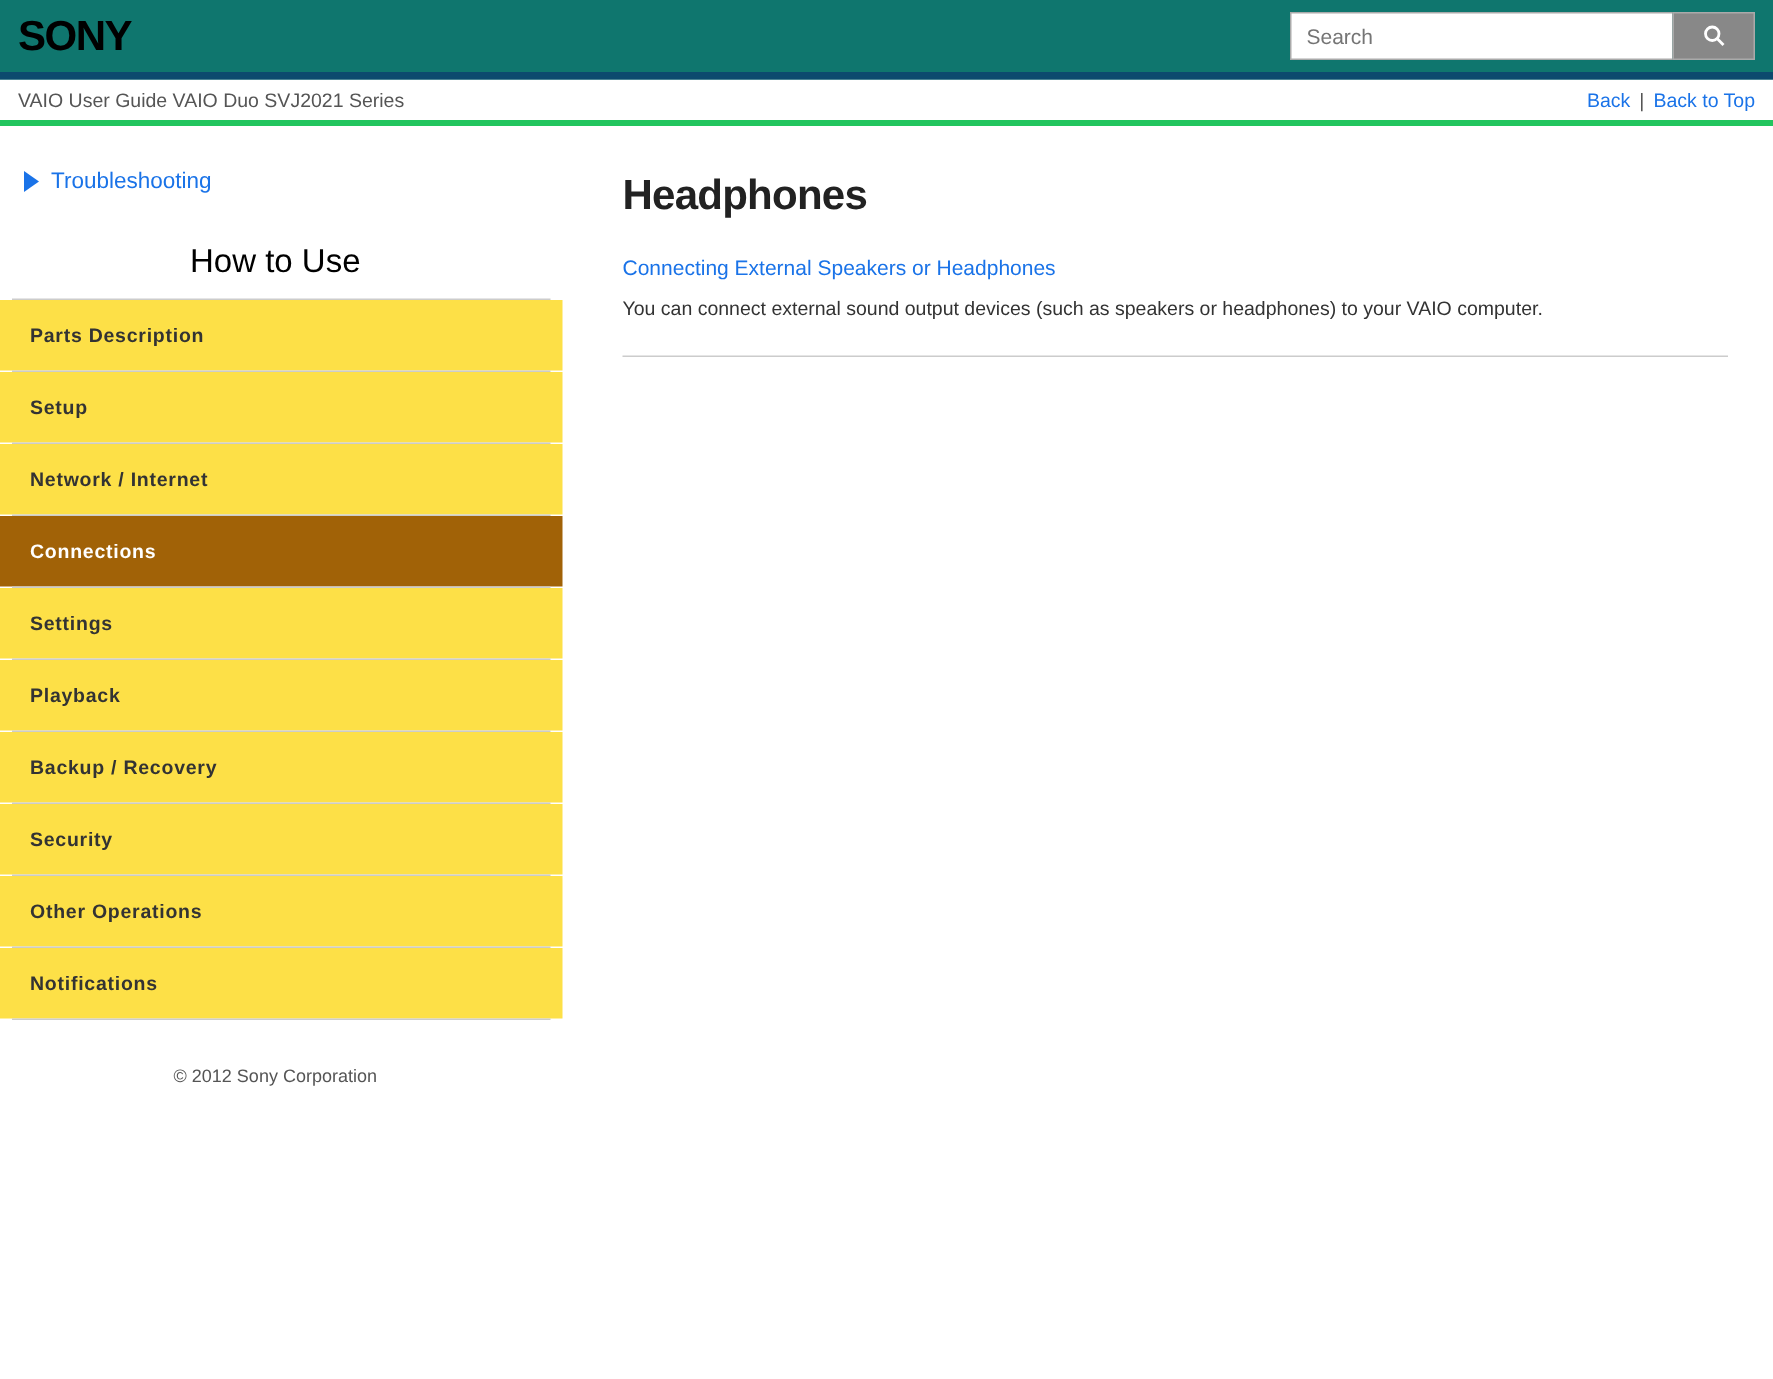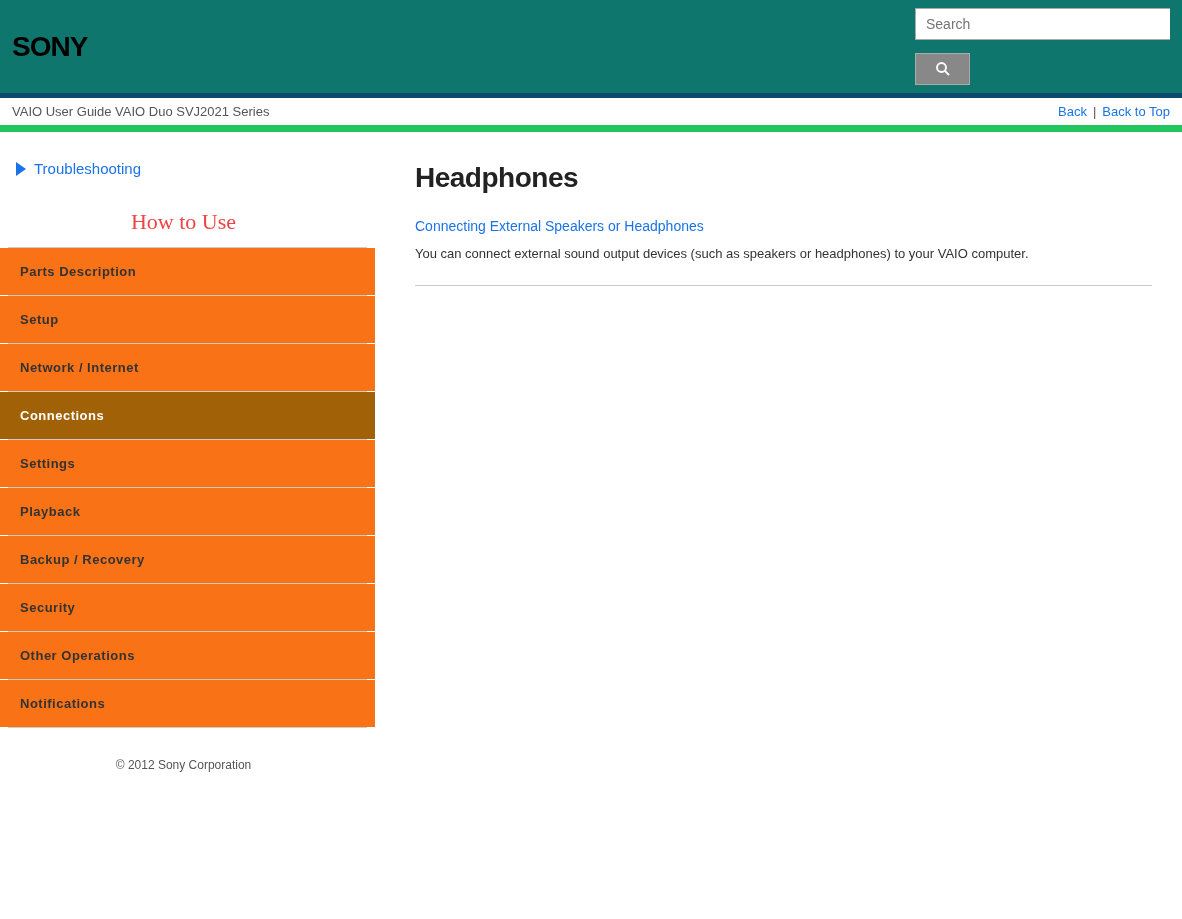--- a/index.html
+++ b/index.html
@@ -30,22 +30,22 @@
     .sony-logo {
       font-size: 28px;
       font-weight: bold;
       letter-spacing: -1px;
       color: #000;
       font-family: 'Arial Black', sans-serif;
     }
 
     .search-area {
       display: flex;
-      gap: 13px;
-      flex-direction: column;
+      align-items: center;
+      gap: 0;
     }
 
     .search-input {
       width: 255px;
       height: 32px;
       padding: 4px 10px;
       border: 1px solid #aaa;
       border-right: none;
       font-size: 14px;
       color: #aaa;
@@ -70,21 +70,21 @@
     }
 
     
     .nav-bar {
       display: flex;
       align-items: center;
       justify-content: space-between;
       padding: 6px 12px;
       font-size: 13px;
       color: #555;
-      border-bottom: 7px solid #22c55e;
+      border-bottom: 4px solid #22c55e;
     }
 
     .nav-links {
       display: flex;
       gap: 4px;
       align-items: center;
     }
 
     .nav-link {
       color: #1a73e8;
@@ -132,42 +132,41 @@
       height: 0;
       border-top: 7px solid transparent;
       border-bottom: 7px solid transparent;
       border-left: 10px solid #1a73e8;
       display: inline-block;
     }
 
     .sidebar-section-title {
       font-size: 22px;
       font-weight: normal;
-      color: #ef4444;
+      color: #000000;
       padding: 8px 16px 12px 8px;
       letter-spacing: 0;
-      font-family: Liberation Serif, serif;
     }
 
     .sidebar-divider {
       border: none;
       border-top: 1px solid #ccc;
       margin: 0 8px;
     }
 
     .sidebar-item {
       display: flex;
       align-items: center;
       padding: 16px 16px 16px 20px;
       cursor: pointer;
       font-size: 13px;
       font-weight: bold;
       letter-spacing: 0.5px;
       color: #333;
-      background: #f97316;
+      background: #fde047;
     }
 
     .sidebar-item.active {
       background: #a16207;
       color: #fff;
     }
 
     .sidebar-footer {
       padding: 30px 16px 10px 8px;
       font-size: 12px;

